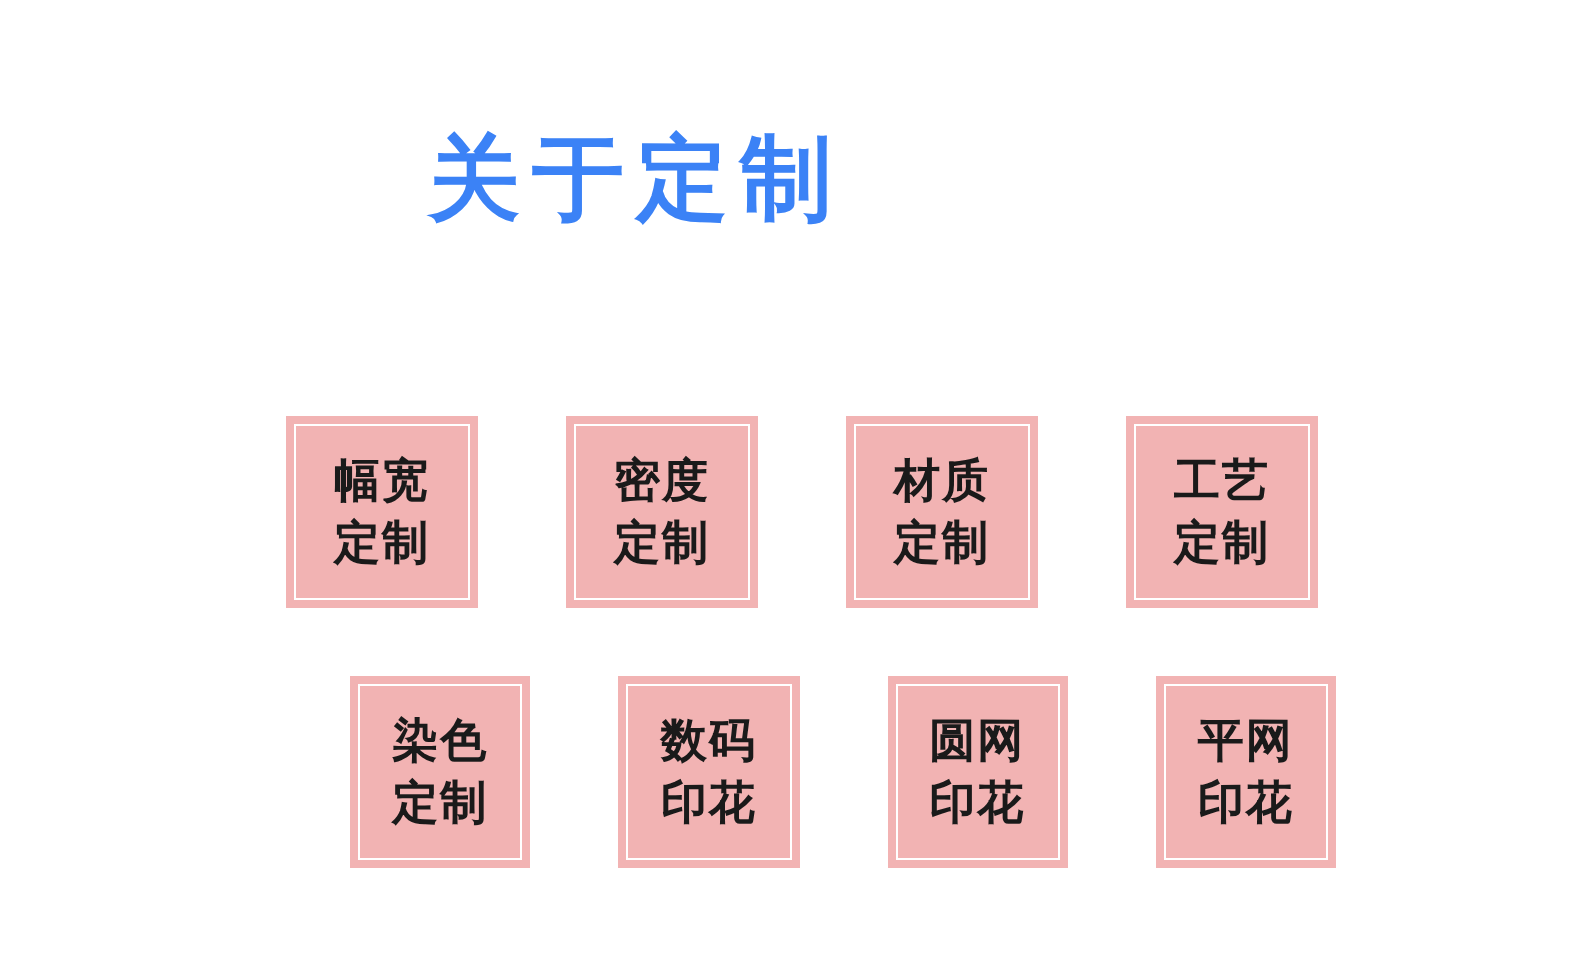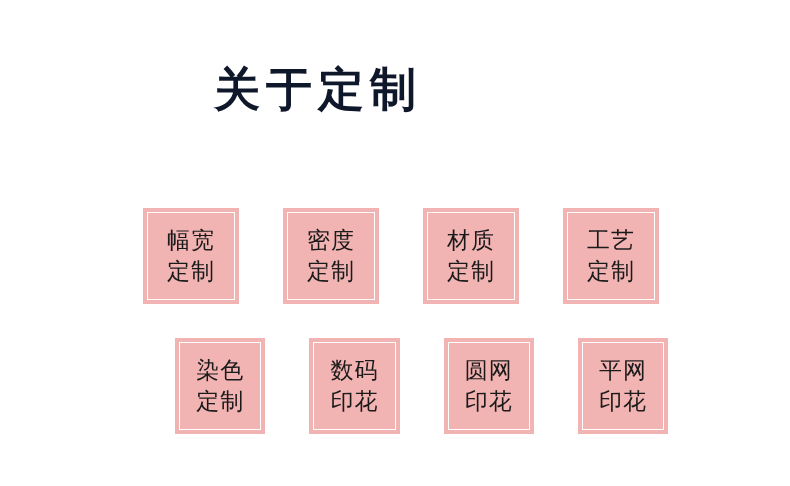--- a/index.html
+++ b/index.html
@@ -22,21 +22,21 @@
   .title {
     position: absolute;
     top: 62px;
     left: 0;
     width: 636px;
     text-align: center;
     font-family: "Liberation Serif", serif;
     font-weight: bold;
     font-size: 46px;
     letter-spacing: 6px;
-    color: #0f172a;
+    color: #3b82f6;
     line-height: 1.2;
   }
   .grid {
     position: absolute;
     top: 208px;
     left: 143px;
     width: 525px;
   }
   .row {
     display: flex;
@@ -62,21 +62,21 @@
     height: 100%;
     border: 1px solid #ffffff;
     box-sizing: border-box;
     display: flex;
     flex-direction: column;
     align-items: center;
     justify-content: center;
   }
   .cell-line {
     font-family: "Liberation Serif", serif;
-    font-weight: normal;
+    font-weight: bold;
     font-size: 23px;
     color: #1a1a1a;
     line-height: 1.35;
     letter-spacing: 1px;
     white-space: nowrap;
   }
 </style>
 </head>
 <body>
 

